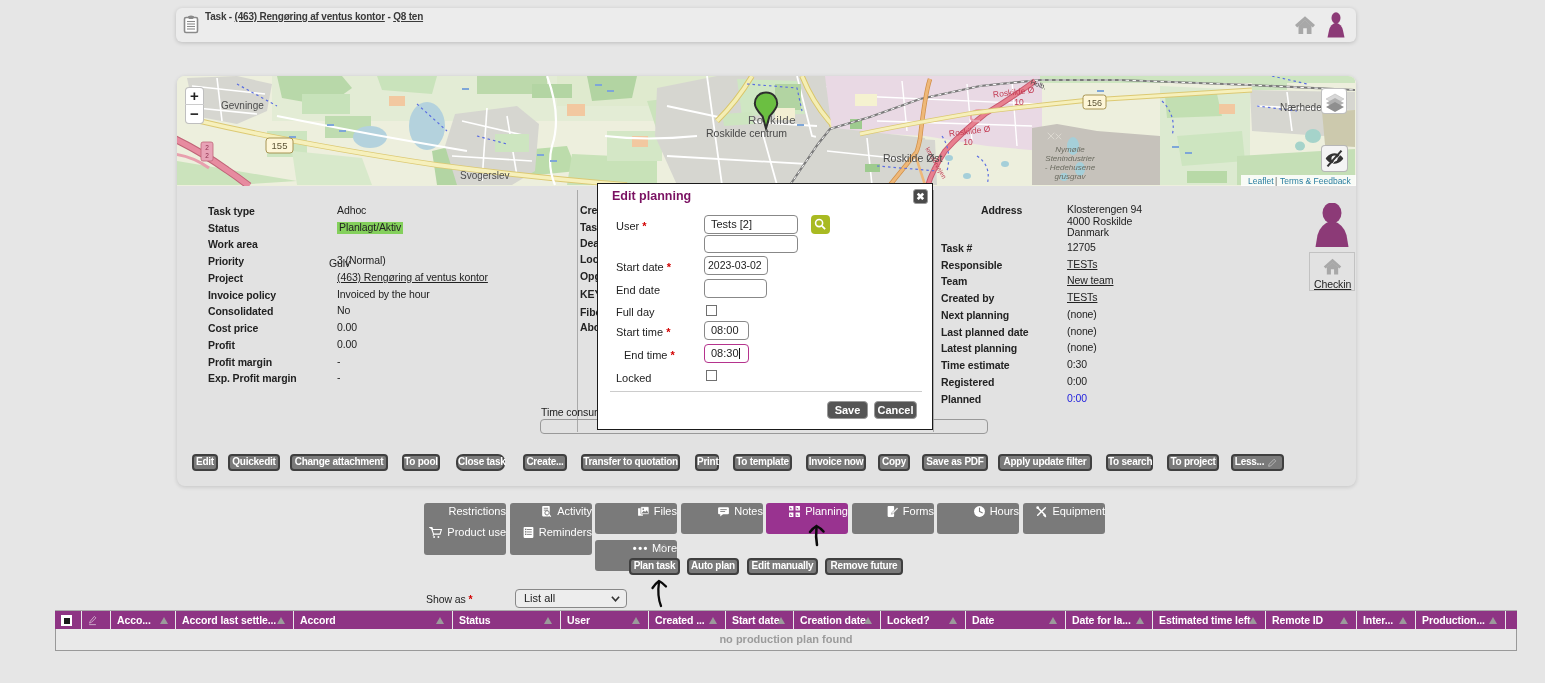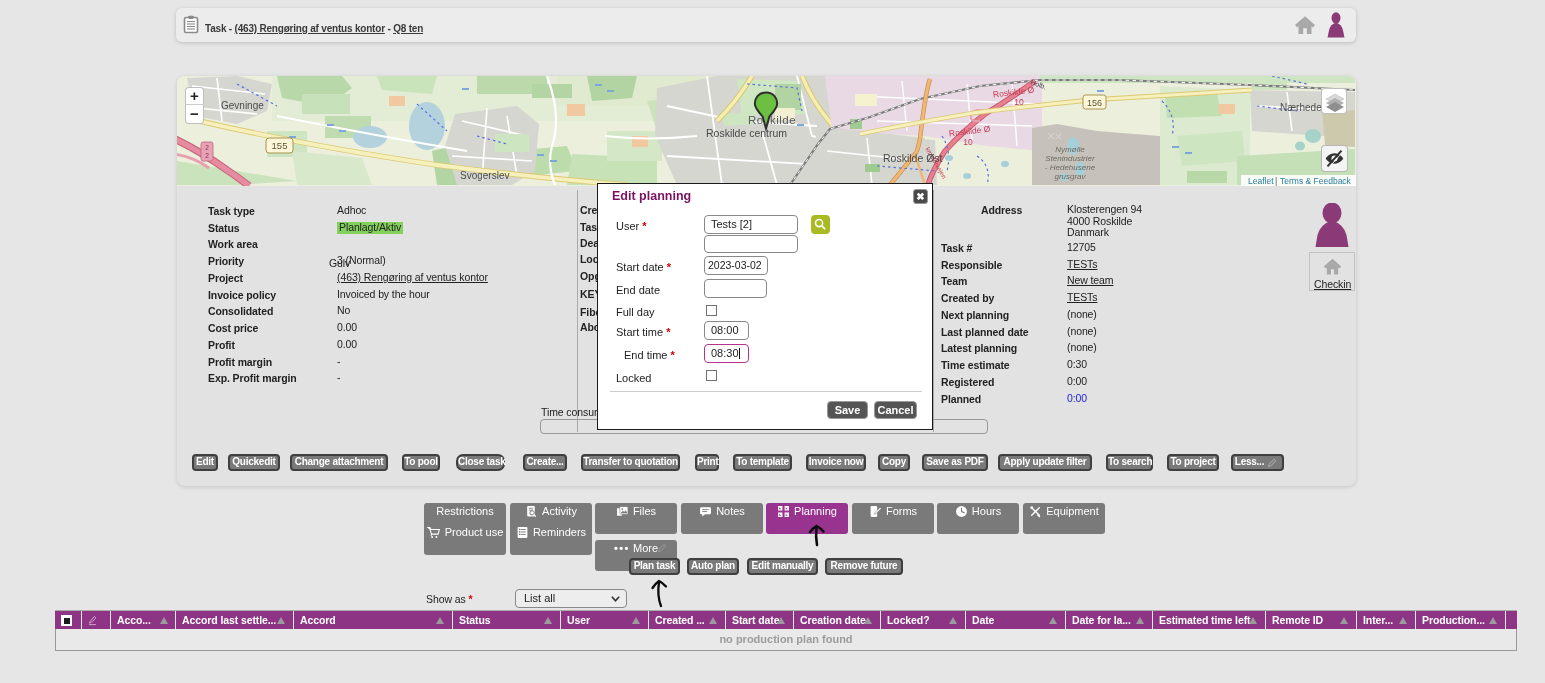--- a/index.html
+++ b/index.html
@@ -1,32 +1,32 @@
 <!DOCTYPE html>
 <html><head>
 <meta charset="utf-8">
 <style>
 * { margin:0; padding:0; box-sizing:border-box; }
 html,body { width:1545px; height:683px; background:#e6e6e6; font-family:"Liberation Sans",sans-serif; overflow:hidden; position:relative; }
 .abs { position:absolute; }
 
 #topbar { left:176px; top:8px; width:1180px; height:34px; background:#ececec; border-radius:6px; box-shadow:0 1px 4px rgba(0,0,0,0.18); }
-#topbar .title { position:absolute; left:29px; top:15px; font-size:10px; letter-spacing:-0.2px; font-weight:bold; color:#3a3a3a; }
+#topbar .title { position:absolute; left:29px; top:3px; font-size:10px; letter-spacing:-0.2px; font-weight:bold; color:#3a3a3a; }
 #topbar .title u { text-decoration:underline; }
 
 #panel { left:177px; top:76px; width:1179px; height:410px; background:#e2e2e2; border-radius:8px; box-shadow:0 1px 4px rgba(0,0,0,0.15); }
 #map { position:absolute; left:0; top:0; width:1179px; height:110px; border-radius:8px 8px 0 0; overflow:hidden; background:#edefdd; }
 .mapctl { position:absolute; background:#fff; border:1px solid rgba(0,0,0,0.25); border-radius:4px; }
 .lab { position:absolute; font-weight:bold; font-size:10.5px; letter-spacing:-0.1px; color:#222; white-space:nowrap; }
 .val { position:absolute; font-size:10.5px; letter-spacing:-0.1px; color:#222; white-space:nowrap; line-height:11.5px; }
 .vlink { text-decoration:underline; }
 
 .gbtn { position:absolute; height:17px; background:#7a7a7a; border:2px solid #3f3f3f; border-radius:4px; color:#fff; font-size:10px; letter-spacing:-0.25px; font-weight:bold; text-align:center; line-height:12.5px; white-space:nowrap; }
 
-.tab { position:absolute; width:82px; height:31px; background:#7a7a7a; border-radius:3px; color:#fff; font-size:11px; line-height:17px; text-align:center; white-space:nowrap; }
+.tab { position:absolute; width:82px; height:31px; background:#7a7a7a; border-radius:3px; color:#fff; font-size:11px; line-height:17px; text-align:right; white-space:nowrap; }
 .tab svg { vertical-align:-3px; margin-right:4px; }
 
 #thead { left:55px; top:610px; width:1462px; height:19px; background:#8e3484; border-top:1px solid #aaa; }
 .th { position:absolute; top:0; height:19px; color:#fff; font-size:10.5px; letter-spacing:-0.1px; font-weight:bold; line-height:19px; border-left:1px solid #e8e8e8; padding-left:6px; white-space:nowrap; overflow:hidden; }
 .tri { position:absolute; top:6px; width:0; height:0; border-left:4.5px solid transparent; border-right:4.5px solid transparent; border-bottom:7px solid #9b9b9b; }
 #tbody { left:55px; top:629px; width:1462px; height:22px; background:#e9e9e9; border:1px solid #999; border-top:none; color:#9b9b9b; font-weight:bold; font-size:11px; text-align:center; line-height:21px; }
 
 #modal { left:597px; top:183px; width:336px; height:247px; background:#fff; border:1px solid #1a1a1a; z-index:50; }
 .minput { position:absolute; background:#fff; border:1px solid #888; border-radius:4px; font-size:11px; font-family:"Liberation Sans",sans-serif; color:#222; padding:0 6px; line-height:16px; }
 .mlabel { position:absolute; font-size:11px; color:#222; white-space:nowrap; }

